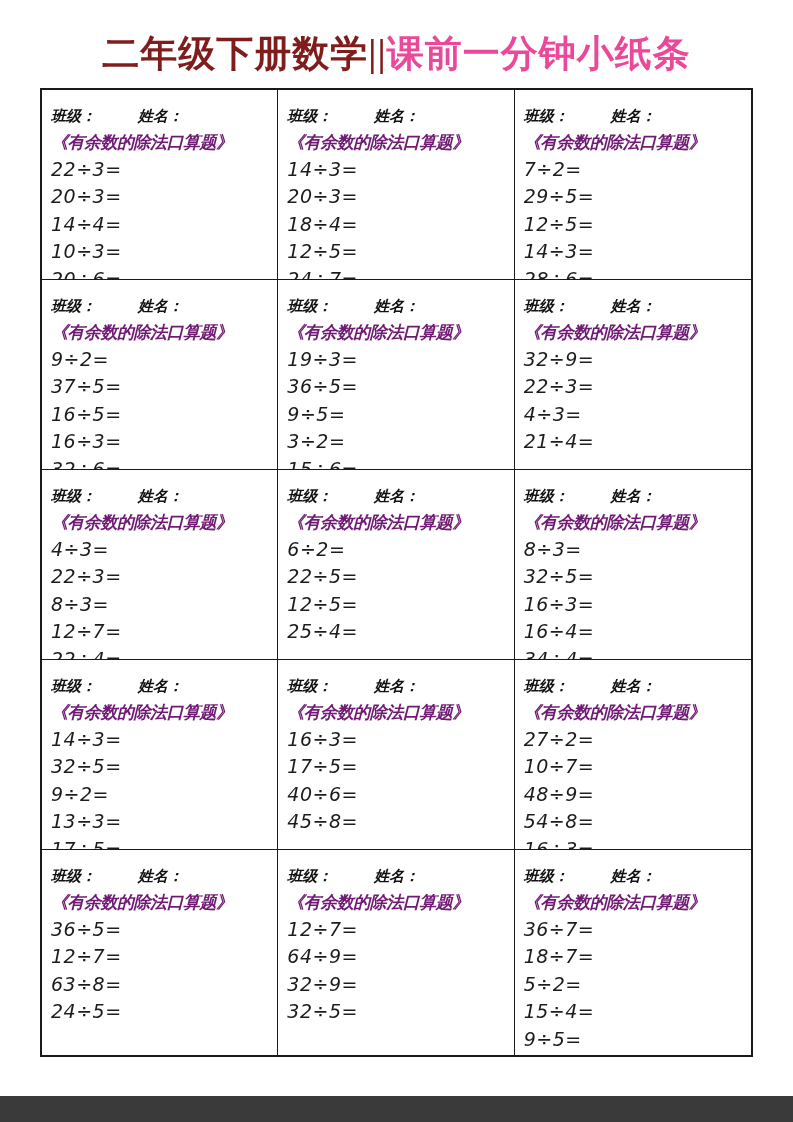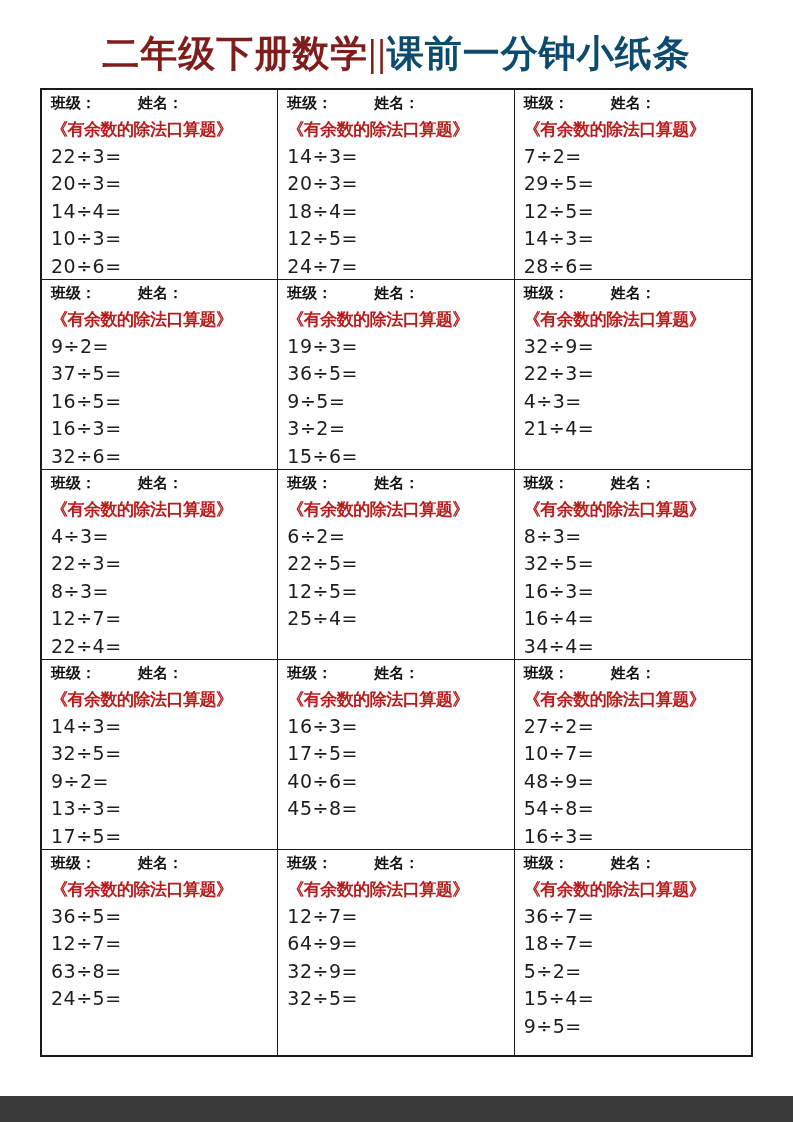--- a/index.html
+++ b/index.html
@@ -30,37 +30,38 @@
     width: 713px;
     border: 2px solid #1a1a1a;
     display: grid;
     grid-template-columns: 1fr 1fr 1fr;
     grid-template-rows: 190px 190px 190px 190px 205px;
     background: #ffffff;
   }
   .cell {
     border-right: 1.5px solid #1a1a1a;
     border-bottom: 1.5px solid #1a1a1a;
-    padding: 0 6px 0 9px;
+    padding: 13px 6px 0 9px;
     overflow: hidden;
+    font-style: italic;
   }
   .cell:nth-child(3n) { border-right: none; }
   .cell:nth-child(n+13) { border-bottom: none; }
   .cell-header {
     font-size: 15px;
     font-weight: bold;
     color: #111111;
     line-height: 26px;
     white-space: nowrap;
   }
   .cell-header .name-label { margin-left: 42px; }
   .cell-subtitle {
     font-size: 17px;
     font-weight: bold;
-    color: #b91c1c;
+    color: #701a75;
     line-height: 27px;
     white-space: nowrap;
     letter-spacing: -0.5px;
   }
   .problem {
     font-family: "DejaVu Sans", sans-serif;
     font-size: 19px;
     color: #1c1c1c;
     line-height: 27.4px;
     letter-spacing: 0.5px;
@@ -73,21 +74,21 @@
     width: 100%;
     height: 26px;
     background: #3a3a3a;
   }
 </style>
 </head>
 <body>
 
 <div class="page">
   <div class="title">
-    <span class="black-part">二年级下册数学||</span><span class="red-part" style="color: #0c4a6e;">课前一分钟小纸条</span>
+    <span class="black-part">二年级下册数学||</span><span class="red-part" style="color: #ec4899;">课前一分钟小纸条</span>
   </div>
 
   <div class="grid">
   <div class="cell">
     <div class="cell-header">
       <span class="class-label">班级：</span><span class="name-label">姓名：</span>
     </div>
     <div class="cell-subtitle">《有余数的除法口算题》</div>
     <div>
           <div class="problem">22÷3=</div>

